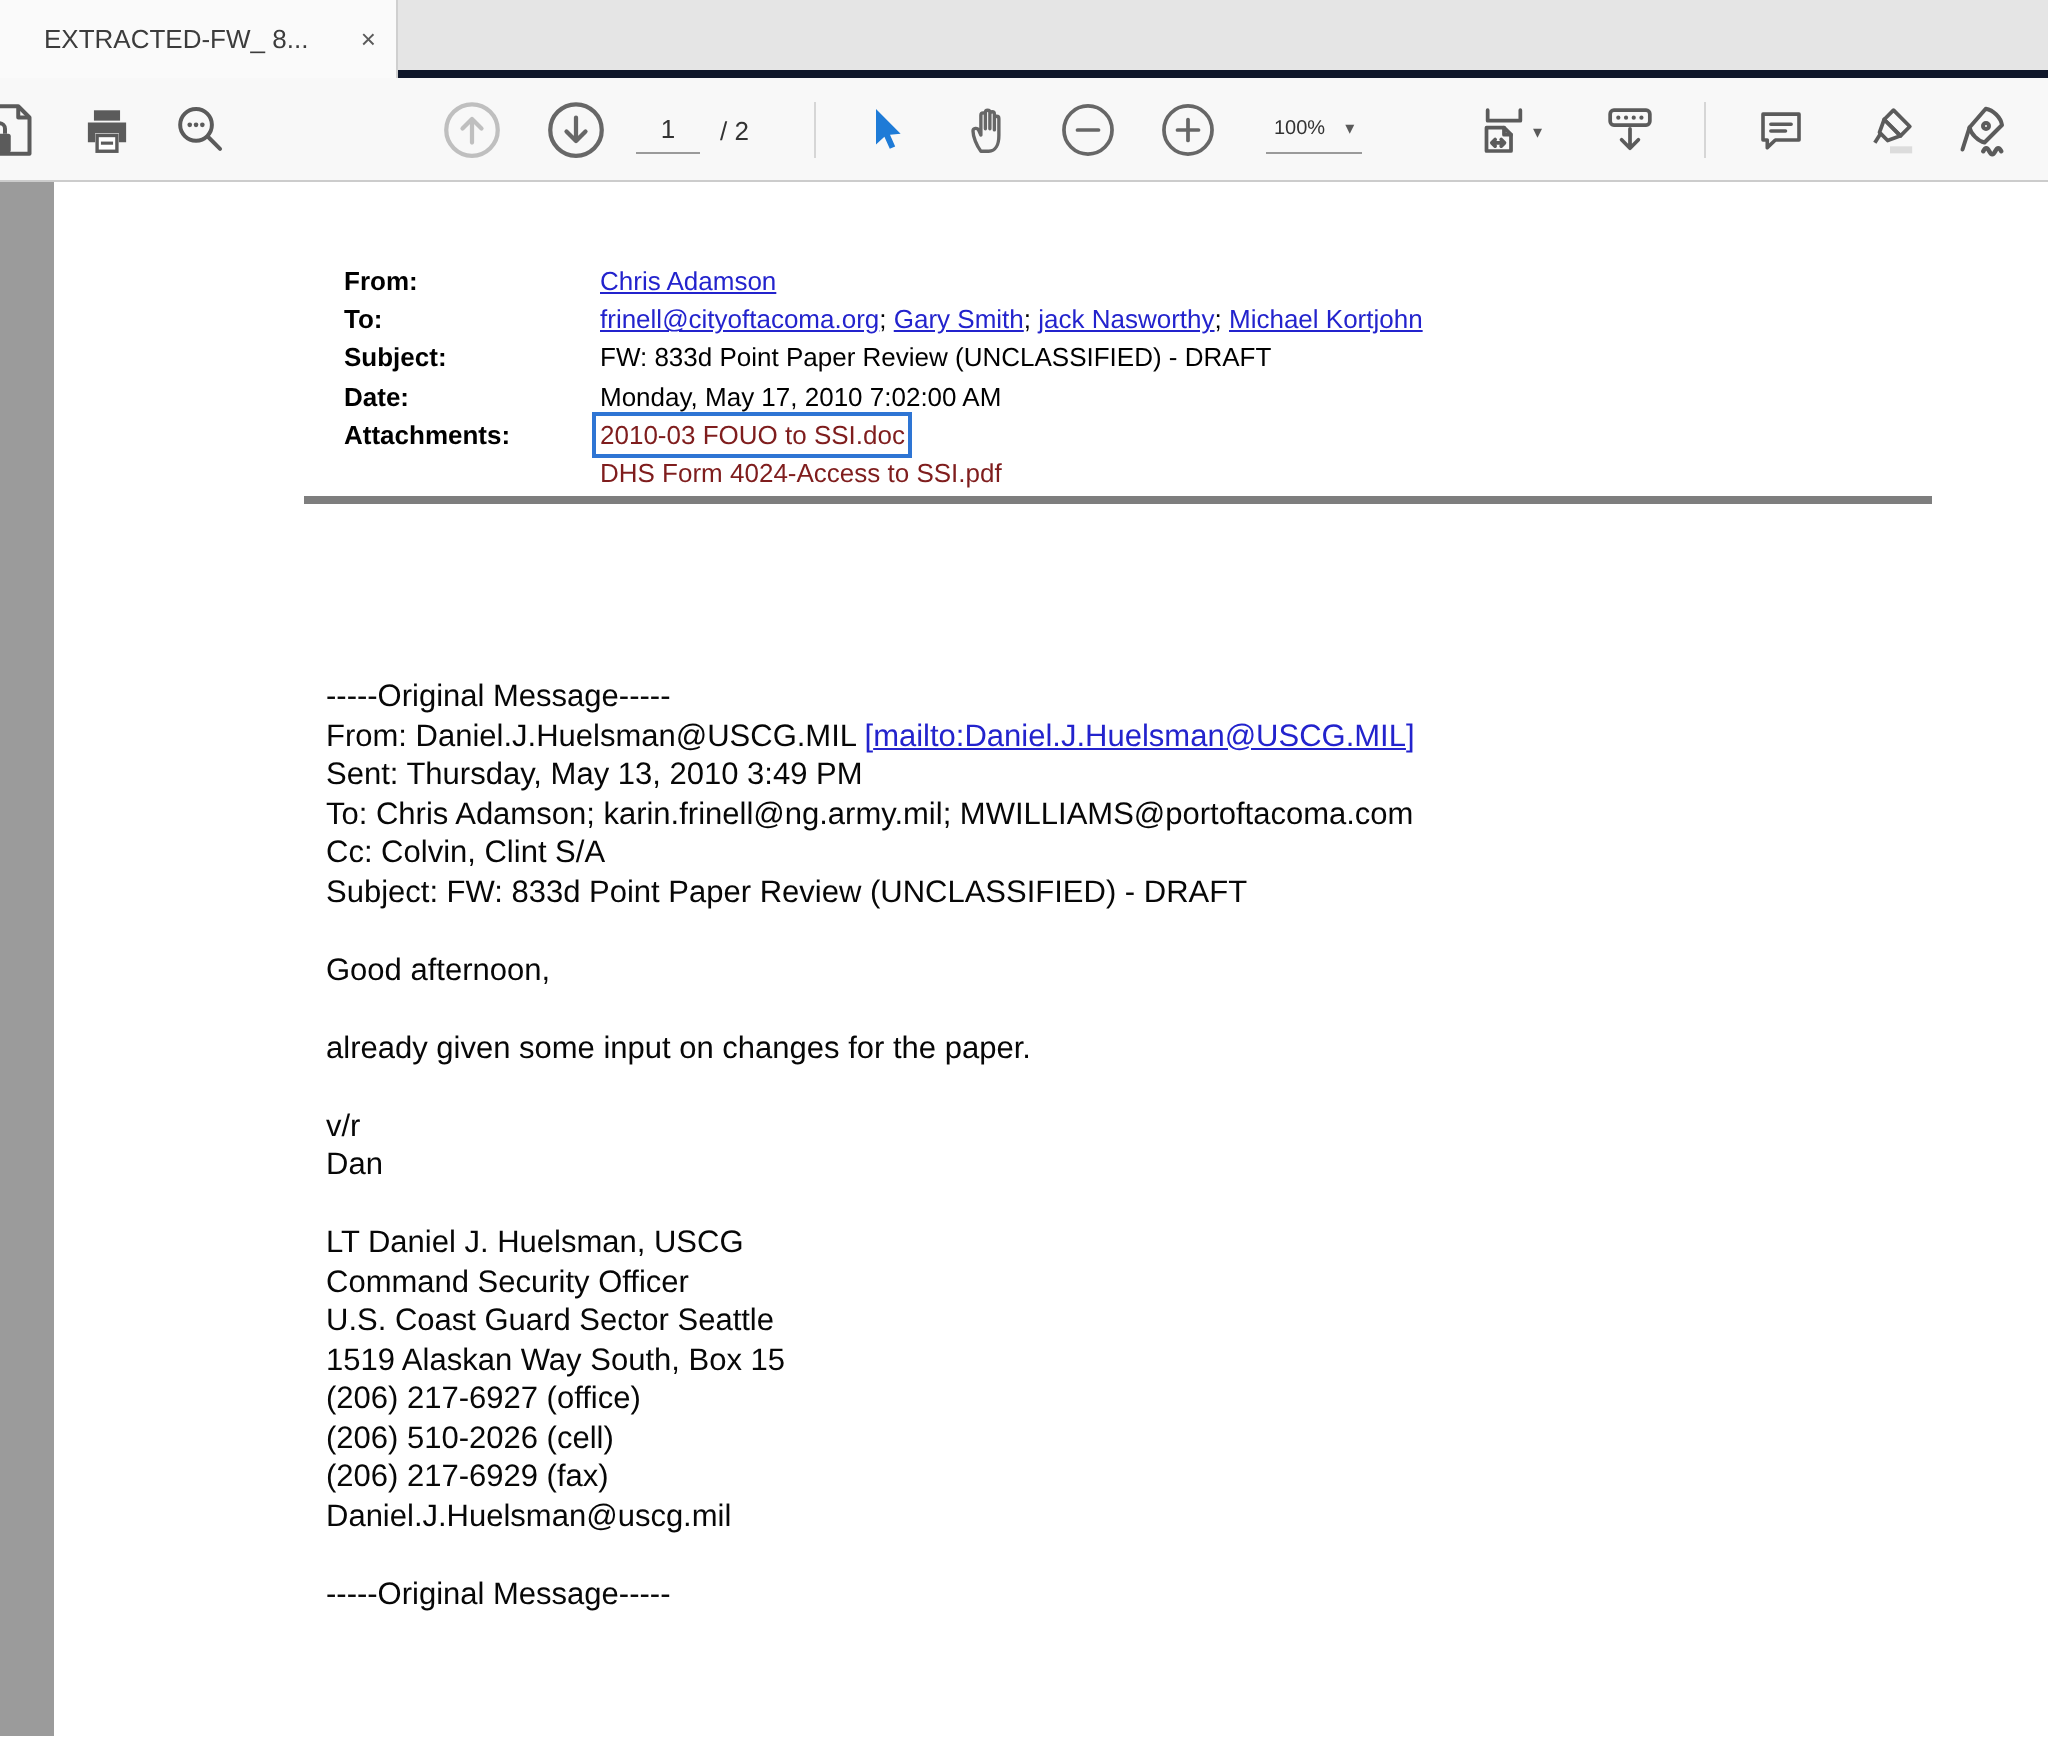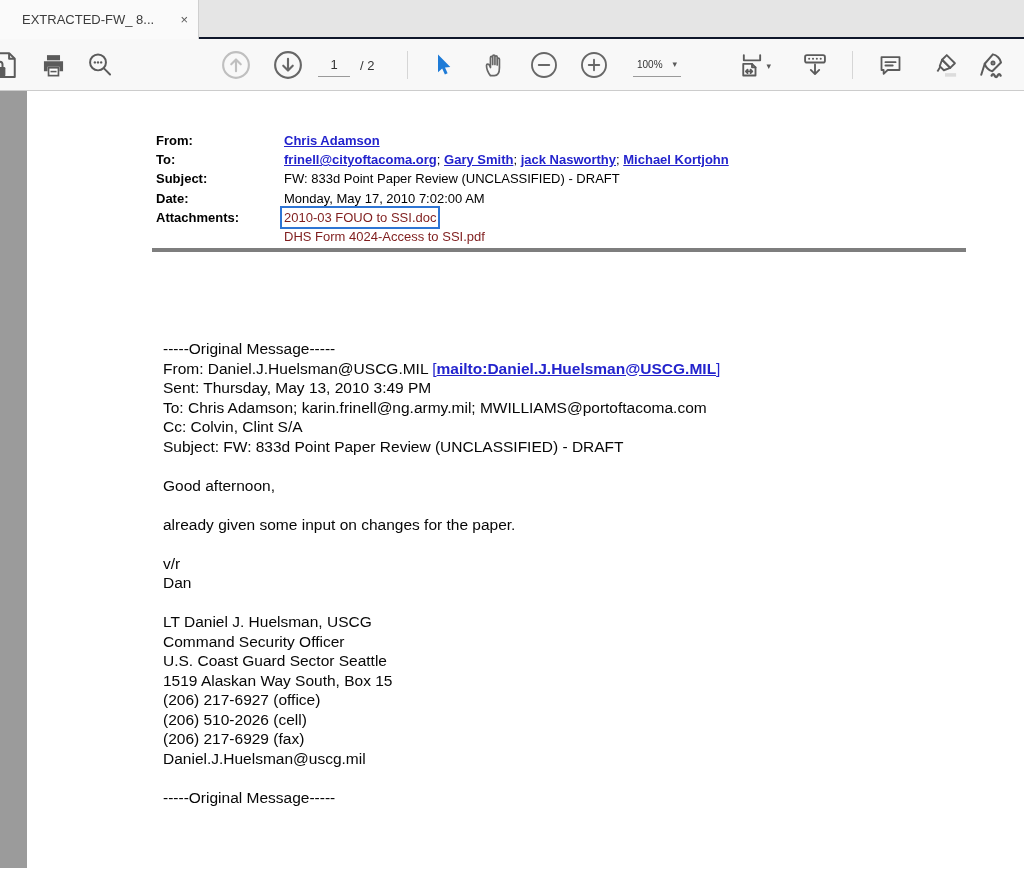--- a/index.html
+++ b/index.html
@@ -1,20 +1,20 @@
 <!DOCTYPE html>
 <html><head>
 <meta charset="utf-8">
 <style>
   * { margin:0; padding:0; box-sizing:border-box; }
   html,body { width:1024px; height:869px; overflow:hidden; background:#fff;
               font-family:"Liberation Sans", sans-serif; }
 
   
-  .tab-bar { position:relative; height:39px; background:#e5e5e5; border-bottom:2px solid #0f172a; }
+  .tab-bar { position:relative; height:39px; background:#e5e5e5; border-bottom:4px solid #0f172a; }
   .tab { position:absolute; left:0; top:0; width:199px; height:39px; background:#fafafa;
          border-right:1px solid #cfcfcf; display:flex; align-items:center;
          padding:0 10px 0 22px; }
   .tab-title { flex:1; font-size:13px; color:#3c3c3c; white-space:nowrap; overflow:hidden; }
   .tab-close { color:#5a5a5a; font-size:13px; line-height:13px; margin-left:6px; cursor:default; }
 
   
   .toolbar { position:relative; height:52px; background:#f8f8f8; border-bottom:1px solid #cccccc;
              overflow:hidden; }
   .tb-btn { position:absolute; top:9px; width:34px; height:34px; display:flex;
@@ -28,32 +28,32 @@
   .zoom-select { position:absolute; top:14px; height:24px; display:flex; align-items:center;
                  gap:10px; border-bottom:1px solid #9a9a9a; padding:0 4px; }
   .zoom-text { font-size:10px; color:#333; }
   .caret { font-size:9px; color:#5a5a5a; line-height:9px; }
   .fit-caret { position:absolute; right:-2px; top:13px; font-size:9px; color:#5a5a5a; }
 
   
   .content { position:relative; height:777px; background:#9b9b9b; }
   .page { position:absolute; left:27px; top:0; right:0; bottom:0; background:#ffffff; }
 
-  .email-headers { position:absolute; left:156px; top:40px; font-size:13px; color:#000; }
+  .email-headers { position:absolute; left:172px; top:40px; font-size:13px; color:#000; }
   .hdr-row { display:flex; line-height:19.2px; white-space:pre; }
   .hdr-label { width:128px; font-weight:bold; }
   .hdr-value {}
 
   .header-rule { position:absolute; left:152px; top:157px; width:814px; height:4px;
                  background:#7e7e7e; }
 
   .email-body { position:absolute; left:163px; top:248px; font-size:15.5px; color:#070707; }
   .body-line { line-height:19.5px; min-height:19.5px; white-space:pre-wrap; }
 
-  .doc-link { color:#2323cd; text-decoration:underline; cursor:pointer;font-weight:bold; }
+  .doc-link { color:#2323cd; text-decoration:underline; cursor:pointer; }
   .doc-bracket { color:#2323cd; }
   .doc-attachment { color:#7f1d1d; cursor:pointer; }
   .doc-attachment.selected { outline:2px solid #2e75d4; outline-offset:2px; }
 
   svg { display:block; }
 </style>
 </head>
 <body>
 
 <div class="tab-bar">

